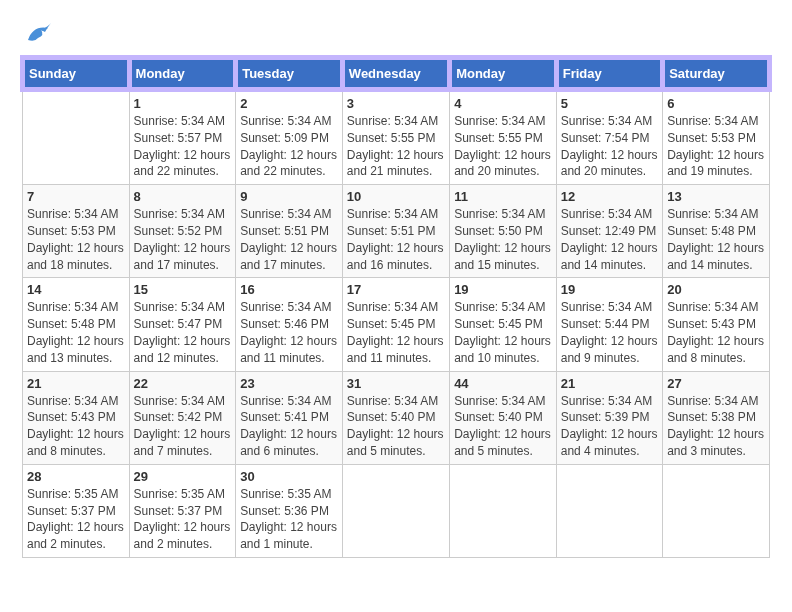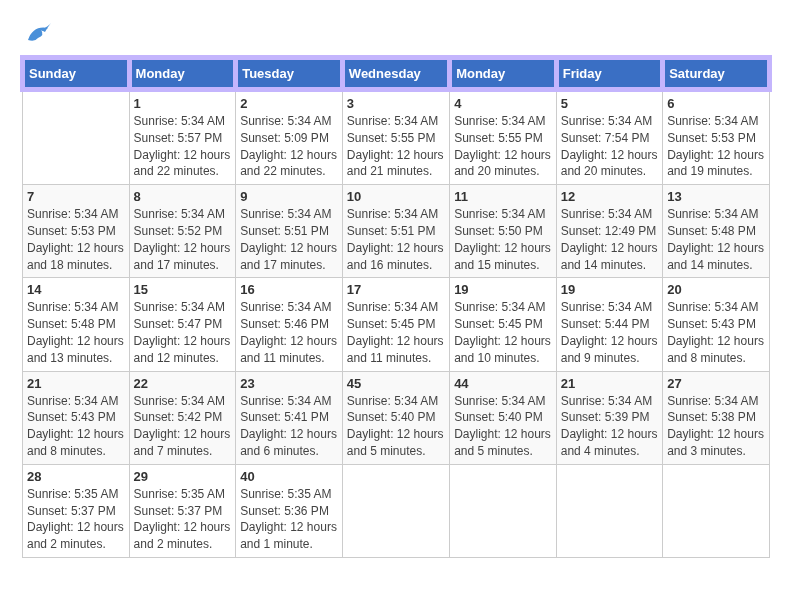--- a/index.html
+++ b/index.html
@@ -291,21 +291,21 @@
 and 7 minutes.</div>
         </td>
         <td>
           <span class="day-number">23</span>
           <div class="day-info">Sunrise: 5:34 AM
 Sunset: 5:41 PM
 Daylight: 12 hours
 and 6 minutes.</div>
         </td>
         <td>
-          <span class="day-number">45</span>
+          <span class="day-number">31</span>
           <div class="day-info">Sunrise: 5:34 AM
 Sunset: 5:40 PM
 Daylight: 12 hours
 and 5 minutes.</div>
         </td>
         <td>
           <span class="day-number">44</span>
           <div class="day-info">Sunrise: 5:34 AM
 Sunset: 5:40 PM
 Daylight: 12 hours
@@ -335,21 +335,21 @@
 and 2 minutes.</div>
         </td>
         <td>
           <span class="day-number">29</span>
           <div class="day-info">Sunrise: 5:35 AM
 Sunset: 5:37 PM
 Daylight: 12 hours
 and 2 minutes.</div>
         </td>
         <td>
-          <span class="day-number">40</span>
+          <span class="day-number">30</span>
           <div class="day-info">Sunrise: 5:35 AM
 Sunset: 5:36 PM
 Daylight: 12 hours
 and 1 minute.</div>
         </td>
         <td class="empty-cell"></td>
         <td class="empty-cell"></td>
         <td class="empty-cell"></td>
         <td class="empty-cell"></td>
       </tr>

